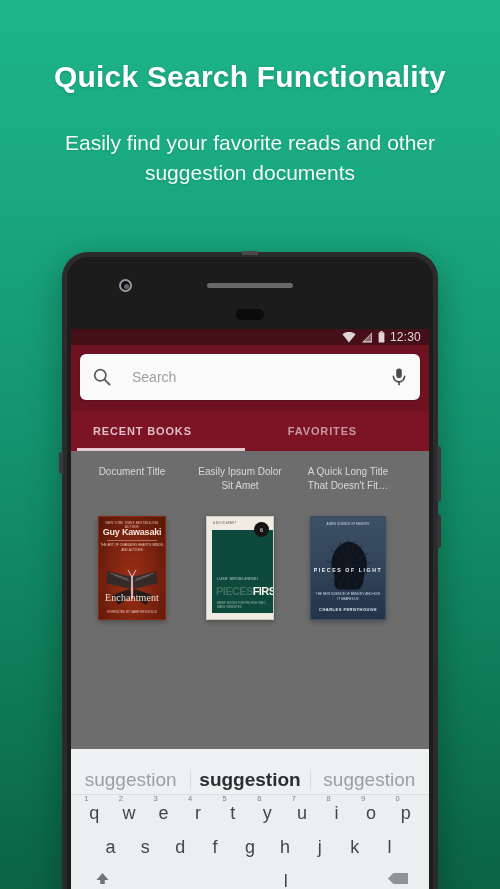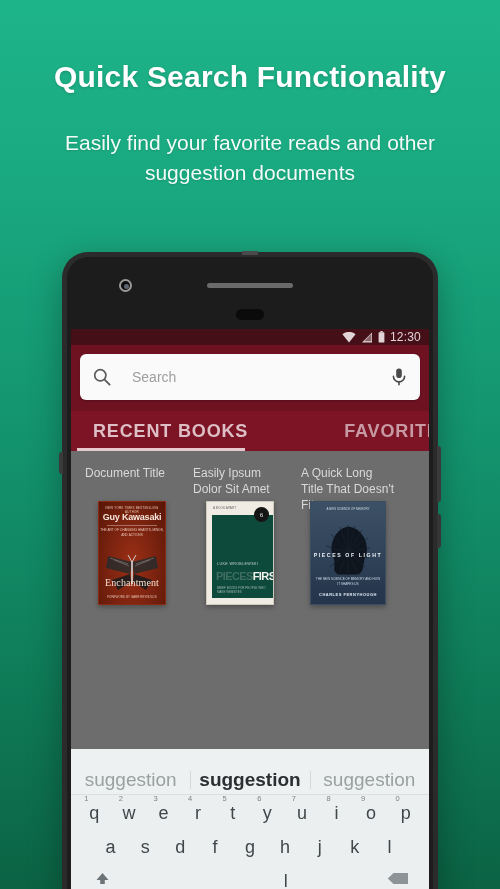--- a/index.html
+++ b/index.html
@@ -102,40 +102,40 @@
   }
   .searchbox .sb-ph {
     flex:1; color:#9e9e9e; font-size:14px; margin-left:20px;
   }
 
   .tabs {
     background:#7d1426; height:40px;
     display:flex; align-items:center; position:relative; overflow:hidden;
   }
   .tab {
-    color:#c79aa3; font-size:18px; font-weight:bold; letter-spacing:.85px;
+    color:#c79aa3; font-size:11px; font-weight:bold; letter-spacing:.85px;
     white-space:nowrap; display:flex; align-items:center; height:100%;
   }
   .tab.t1 { padding:0 22px; color:#ddbfc5; }
   .tab.t2 { padding:0 22px; margin-left:52px; }
   .tab-indicator {
     position:absolute; left:6px; bottom:0; width:168px; height:3px; background:#e6c9cf;
   }
 
   
   .content {
     position:relative; height:298px; background:#6d6d6d;
   }
   .shelf {
     display:flex; padding:14px 14px 0 14px; gap:14px; align-items:flex-start;
   }
   .card { width:94px; }
   .card-title {
-    font-size:12px; color:#d9d9d9; line-height:1.35; text-align:left;
-    margin-bottom:8px; height:28px;
+    font-size:10px; color:#d9d9d9; line-height:1.35; text-align:center;
+    margin-bottom:23px; height:28px;
   }
   .cover {
     width:68px; height:104px; margin:0 auto; position:relative;
     box-shadow:0 2px 5px rgba(0,0,0,.3); overflow:hidden;
     background:#ddd;
     padding-left:24px;
   }
   .card.wide .cover { width:76px; }
 
   

